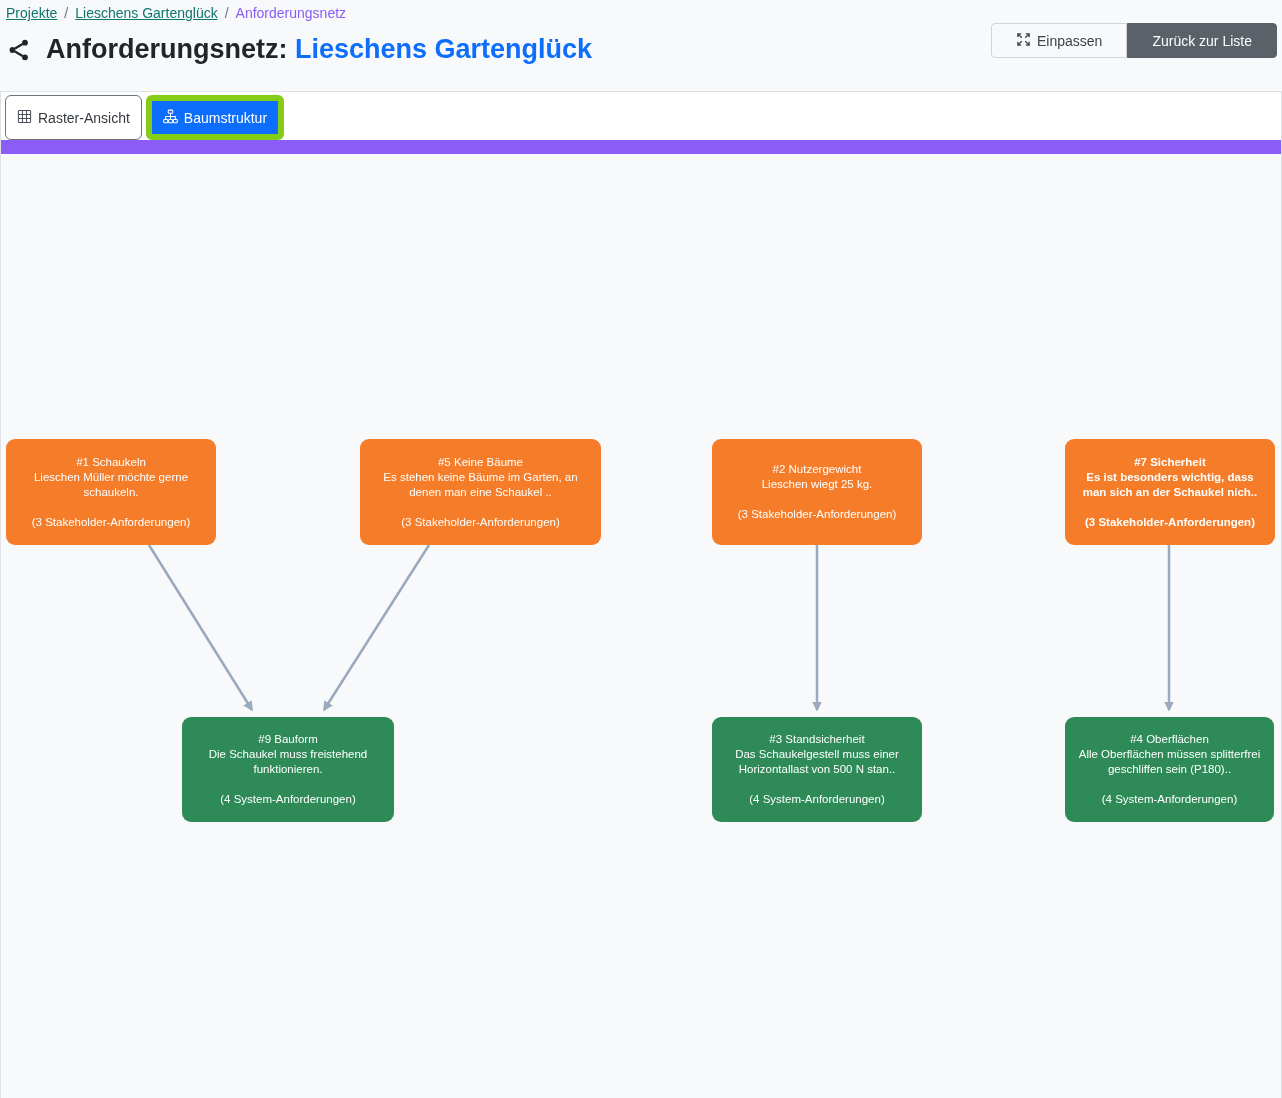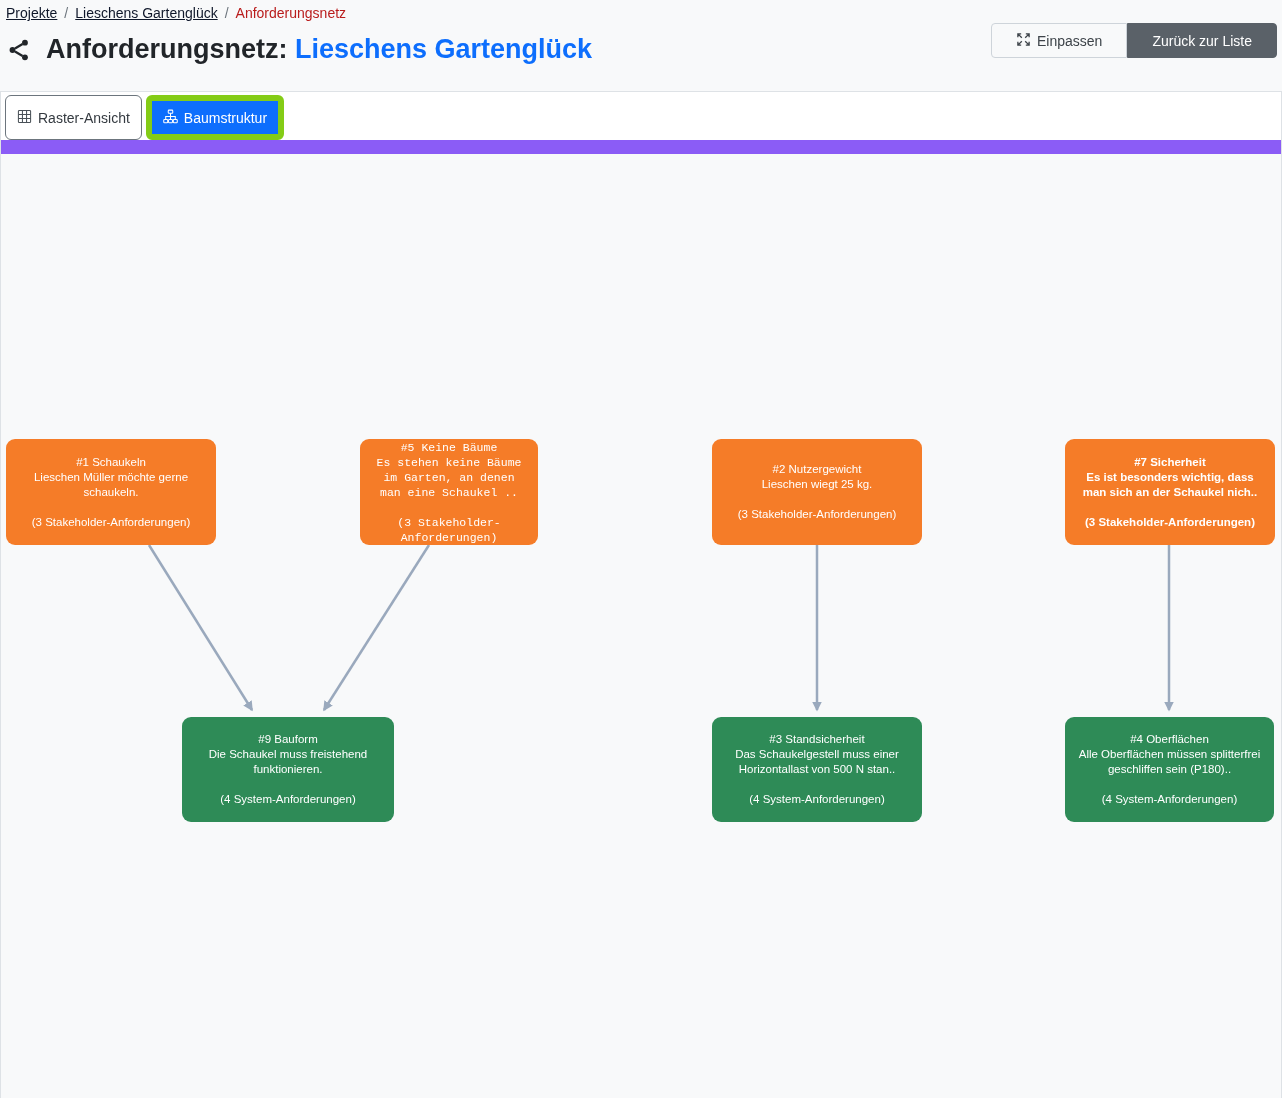--- a/index.html
+++ b/index.html
@@ -2,23 +2,23 @@
 <html><head>
 <meta charset="utf-8">
 <style>
   * { margin:0; padding:0; box-sizing:border-box; }
   html,body { width:1282px; height:1098px; background:#fff; overflow:hidden;
               font-family:"Liberation Sans","DejaVu Sans",sans-serif; color:#212529; }
 
   
   .top-header { height:92px; background:#f8f9fa; border-bottom:1px solid #dee2e6; position:relative; }
   .breadcrumb { padding:5px 0 0 6px; font-size:14px; display:flex; gap:7px; align-items:center; }
-  .breadcrumb a { color:#0f172a; text-decoration:underline; cursor:pointer; }
+  .breadcrumb a { color:#0f766e; text-decoration:underline; cursor:pointer; }
   .breadcrumb .sep { color:#6c757d; }
-  .breadcrumb .current { color:#b91c1c; }
+  .breadcrumb .current { color:#8b5cf6; }
   .title-row { display:flex; align-items:center; gap:14px; padding:13px 0 0 6px; }
   .title-row h1 { font-size:27px; font-weight:bold; color:#212529; }
   .title-row h1 .project { color:#0d6efd; }
   .share-icon svg { display:block; }
 
   .header-actions { position:absolute; top:23px; right:5px; display:flex; }
   .btn { font-size:14px; line-height:1; padding:8px 24px; border:1px solid transparent;
          cursor:pointer; display:inline-flex; align-items:center; gap:6px; white-space:nowrap; }
   .btn-fit { background:#f8f9fa; border:1px solid #ced4da; color:#3d4349;
              border-radius:4px 0 0 4px; }
@@ -121,21 +121,21 @@
         <line x1="428" y1="391" x2="323" y2="556" stroke="#9aa9bd" stroke-width="2.5" marker-end="url(#arrowhead)"></line>
         <line x1="816" y1="391" x2="816" y2="556" stroke="#9aa9bd" stroke-width="2.5" marker-end="url(#arrowhead)"></line>
         <line x1="1168" y1="391" x2="1168" y2="556" stroke="#9aa9bd" stroke-width="2.5" marker-end="url(#arrowhead)"></line>
       </svg>
     <div id="nodes-layer">
         <div class="gnode" style="left: 5px; top: 285px; width: 210px; height: 106px; background: rgb(245, 124, 40);">
           <div class="gtitle">#1 Schaukeln</div>
           <div class="gdesc">Lieschen Müller möchte gerne schaukeln.</div>
           <div class="gcount">(3 Stakeholder-Anforderungen)</div>
         </div>
-        <div class="gnode" style="left: 359px; top: 285px; width: 178px; height: 106px; background: rgb(245, 124, 40); font-family: Liberation Mono, monospace;">
+        <div class="gnode" style="left: 359px; top: 285px; width: 241px; height: 106px; background: rgb(245, 124, 40);">
           <div class="gtitle">#5 Keine Bäume</div>
           <div class="gdesc">Es stehen keine Bäume im Garten, an denen man eine Schaukel ..</div>
           <div class="gcount">(3 Stakeholder-Anforderungen)</div>
         </div>
         <div class="gnode" style="left: 711px; top: 285px; width: 210px; height: 106px; background: rgb(245, 124, 40);">
           <div class="gtitle">#2 Nutzergewicht</div>
           <div class="gdesc">Lieschen wiegt 25 kg.</div>
           <div class="gcount">(3 Stakeholder-Anforderungen)</div>
         </div>
         <div class="gnode" style="left: 1064px; top: 285px; width: 210px; height: 106px; background: rgb(245, 124, 40); font-weight: bold;">

